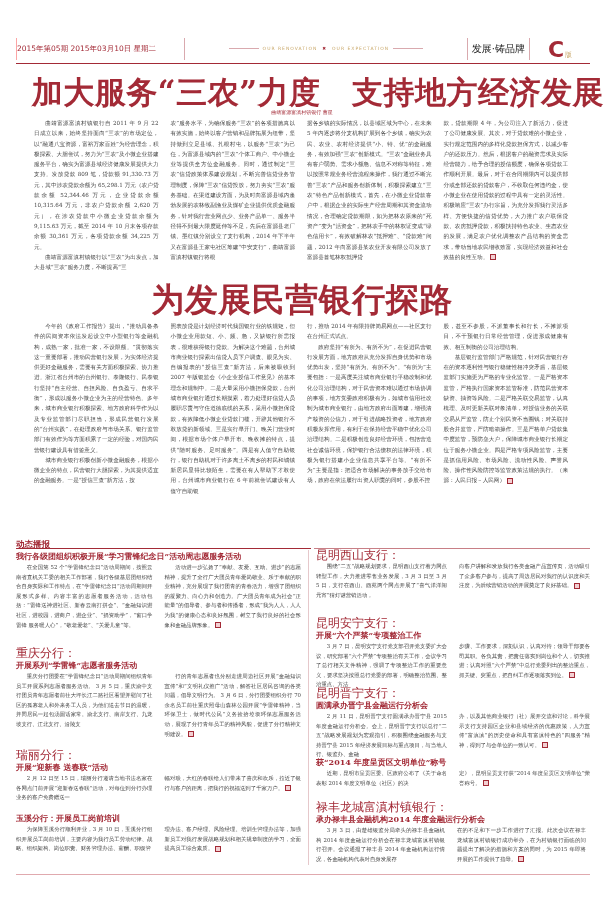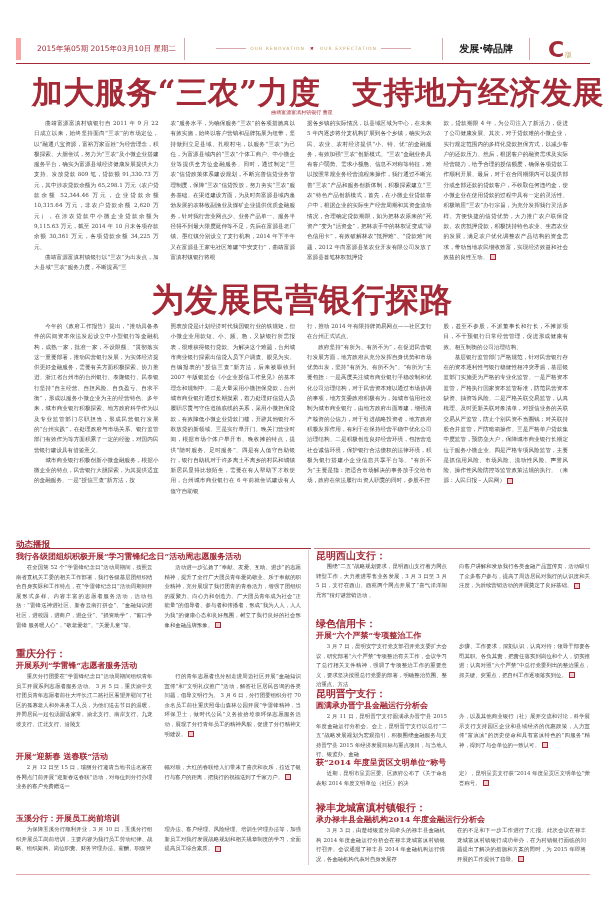--- a/index.html
+++ b/index.html
@@ -1,23 +1,23 @@
 <!DOCTYPE html>
 <html><head>
 <meta charset="utf-8">
 <style>
   * { box-sizing: border-box; margin: 0; padding: 0; }
   body { width: 604px; height: 900px; background: #ffffff; font-family: "DejaVu Serif", serif; color: #333; overflow: hidden; position: relative; }
   .header { position: absolute; top: 34px; left: 16px; right: 14px; height: 30px; display: flex; align-items: center; border-bottom: 1.5px solid #a32a36; }
-  .hdr-date { font-family: "DejaVu Sans", sans-serif; font-size: 7.5px; color: #a32a36; padding-left: 16px; border-left: 5px solid #fca5a5; height: 22px; display:flex; align-items:center; width: 168px; }
+  .hdr-date { font-family: "DejaVu Sans", sans-serif; font-size: 7.5px; color: #a32a36; padding-left: 0; border-left: 1px solid #fca5a5; height: 22px; display:flex; align-items:center; width: 168px; }
   .hdr-sep { width:1px; height:22px; background:#d9a9ae; }
   .hdr-slogan { flex: 1; display:flex; align-items:center; justify-content:center; font-family: "DejaVu Sans", sans-serif; font-size: 4.5px; letter-spacing: 1px; color: #c9a86a; }
   .hdr-slogan .ln { width: 30px; height: 1px; background: #d9a9ae; margin: 0 4px; }
   .hdr-slogan .x { color:#a32a36; margin: 0 5px; }
-  .hdr-column { font-family: "DejaVu Sans", sans-serif; font-weight: bold; font-size: 10px; color: #222; padding: 0 16px; border-left: 1px solid #d9a9ae; border-right: 1px solid #d9a9ae; height: 22px; display:flex; align-items:center; }
+  .hdr-column { font-family: "DejaVu Sans", sans-serif; font-weight: normal; font-size: 10px; color: #222; padding: 0 4px; border-left: 1px solid #d9a9ae; border-right: 1px solid #d9a9ae; height: 22px; display:flex; align-items:center; }
   .hdr-edition { width: 60px; display:flex; align-items:flex-end; justify-content:center; height: 22px; }
   .hdr-edition .c { font-family:"DejaVu Sans", sans-serif; font-weight:bold; font-size: 22px; color:#a32a36; line-height: 20px; }
   .hdr-edition .ban { font-family:"DejaVu Sans", sans-serif; font-size: 7px; color:#c9a86a; margin-left:1px; }
 
   .title1 { position:absolute; top: 72px; left: 0; right: 0; text-align:right; font-family:"DejaVu Serif", serif; font-weight:bold; font-size: 31px; color:#a32a36; letter-spacing: 0.5px; }
   .byline1 { position:absolute; top: 109px; left: 0; right: 0; text-align:center; font-size: 5px; color:#a32a36; }
 
   .cols { position:absolute; display:flex; gap: 12px; }
   .col { flex:1; font-size: 5.6px; line-height: 10.3px; color:#444; text-align: justify; }
   .col p { text-indent: 2em; }
@@ -30,21 +30,21 @@
   .art2 { top: 321px; left: 34px; right: 36px; height: 210px; }
 
   .news { position:absolute; top: 534px; left: 16px; right: 14px; bottom: 25px; }
   .news-label { position:absolute; top: 5px; left: 0; font-weight:bold; font-size: 8.5px; color:#a32a36; }
   .news-label-line { position:absolute; top: 14px; left: 0; width: 295px; height:1px; background:#a32a36; }
   .news-right-line { position:absolute; top: 14px; left: 298px; right: 0; height:1px; background:#a32a36; opacity:0.6; }
   .vsep { position:absolute; top: 16px; bottom: 10px; left: 292px; width:1px; background:#e6c8cb; }
   .bottom-line { position:absolute; bottom: 0; left:0; right:0; height:1px; background:#e0a9ae; }
 
   .item { position:absolute; }
-  .item .sub { font-weight:bold; font-size: 10px; color:#a32a36; line-height: 11px; }
+  .item .sub { font-weight:normal; font-size: 12px; color:#a32a36; line-height: 11px; }
   .item .head { font-weight:bold; font-size: 8px; color:#a32a36; line-height: 12px; }
   .item .body { display:flex; gap: 12px; margin-top: 1px; }
   .item .body .col { font-size: 5.4px; line-height: 9.6px; }
 </style>
 </head>
 <body>
 
 <div class="header">
   <div class="hdr-date">2015年第05期   2015年03月10日  星期二</div>
   <div class="hdr-sep"></div>
@@ -124,20 +124,21 @@
       <div class="col">
           <p>重庆分行团委在“学雷锋纪念日”活动周期间组织青年员工开展系列志愿者服务活动。 3 月 5 日，重庆渝中支行团员青年志愿者前往大坪长江二路社区看望并慰问了社区的孤寡老人和外来务工人员，为他们送去节日的温暖，并同居民一起包汤圆话家常。渝北支行、南岸支行、九龙坡支行、江北支行、沿陵支</p>
         </div>
       <div class="col">
           <p><span>行的青年志愿者也分别走进周边社区开展“金融知识宣传”和“文明礼仪推广”活动，解答社区居民咨询的各类问题，倡导文明行为。 3 月 6 日，分行团委组织分行 70 余名员工前往重庆照母山森林公园开展“学雷锋精神，当环保卫士，做时代公民”义务捡拾垃圾环保志愿服务活动，展现了分行青年员工的精神风貌，促进了分行精神文明建设。</span><span class="end-mark"></span></p>
         </div>
     </div>
   </div>
 
   <div class="item" style="top:216px; left:0; width:285px;">
+    <div class="sub">瑞丽分行：</div>
     <div class="head">开展“迎新春 送春联”活动</div>
     <div class="body">
       <div class="col">
           <p>2 月 12 日至 15 日，瑞丽分行邀请当地书法名家在各网点门前开展“迎新春送春联”活动，对每位到分行办理业务的客户免费赠送一</p>
         </div>
       <div class="col">
           <p class="cont"><span>幅对联，大红的春联给人们带来了喜庆和欢乐，拉近了银行与客户的距离，把我行的祝福送到了千家万户。</span><span class="end-mark"></span></p>
         </div>
     </div>
   </div>
@@ -160,21 +161,21 @@
       <div class="col">
           <p>围绕“二五”战略规划要求，昆明西山支行着力网点转型工作，大力推进零售业务发展，3 月 3 日至 3 月 5 日，支行在西山、西苑两个网点开展了“喜气洋洋闹元宵”猜灯谜营销活动，</p>
         </div>
       <div class="col">
           <p class="cont"><span>向客户讲解和发放我行各类金融产品宣传页，活动吸引了众多客户参与，提高了周边居民对我行的认识度和关注度，为后续营销活动的开展奠定了良好基础。</span><span class="end-mark"></span></p>
         </div>
     </div>
   </div>
 
   <div class="item" style="top:84px; left:300px; right:0;">
-    <div class="sub">绿色信用卡：</div>
+    <div class="sub">昆明安宁支行：</div>
     <div class="head">开展“六个严禁”专项整治工作</div>
     <div class="body">
       <div class="col">
           <p>3 月 7 日，昆明安宁支行党支部召开党支委扩大会议，研究部署“六个严禁”专项整治有关工作，会议学习了总行相关文件精神，强调了专项整治工作的重要意义，要求坚决按照总行党委的部署，明确整治范围、整治重点、方法</p>
         </div>
       <div class="col">
           <p class="cont"><span>步骤、工作要求，深刻认识，认真对待；领导干部要各司其职、各负其责，把责任落实到岗位和个人，切实推进；认真对照“六个严禁”中总行党委列出的整治重点，抓关键、突重点，把自纠工作逐项落实到位。</span><span class="end-mark"></span></p>
         </div>
     </div>
   </div>

